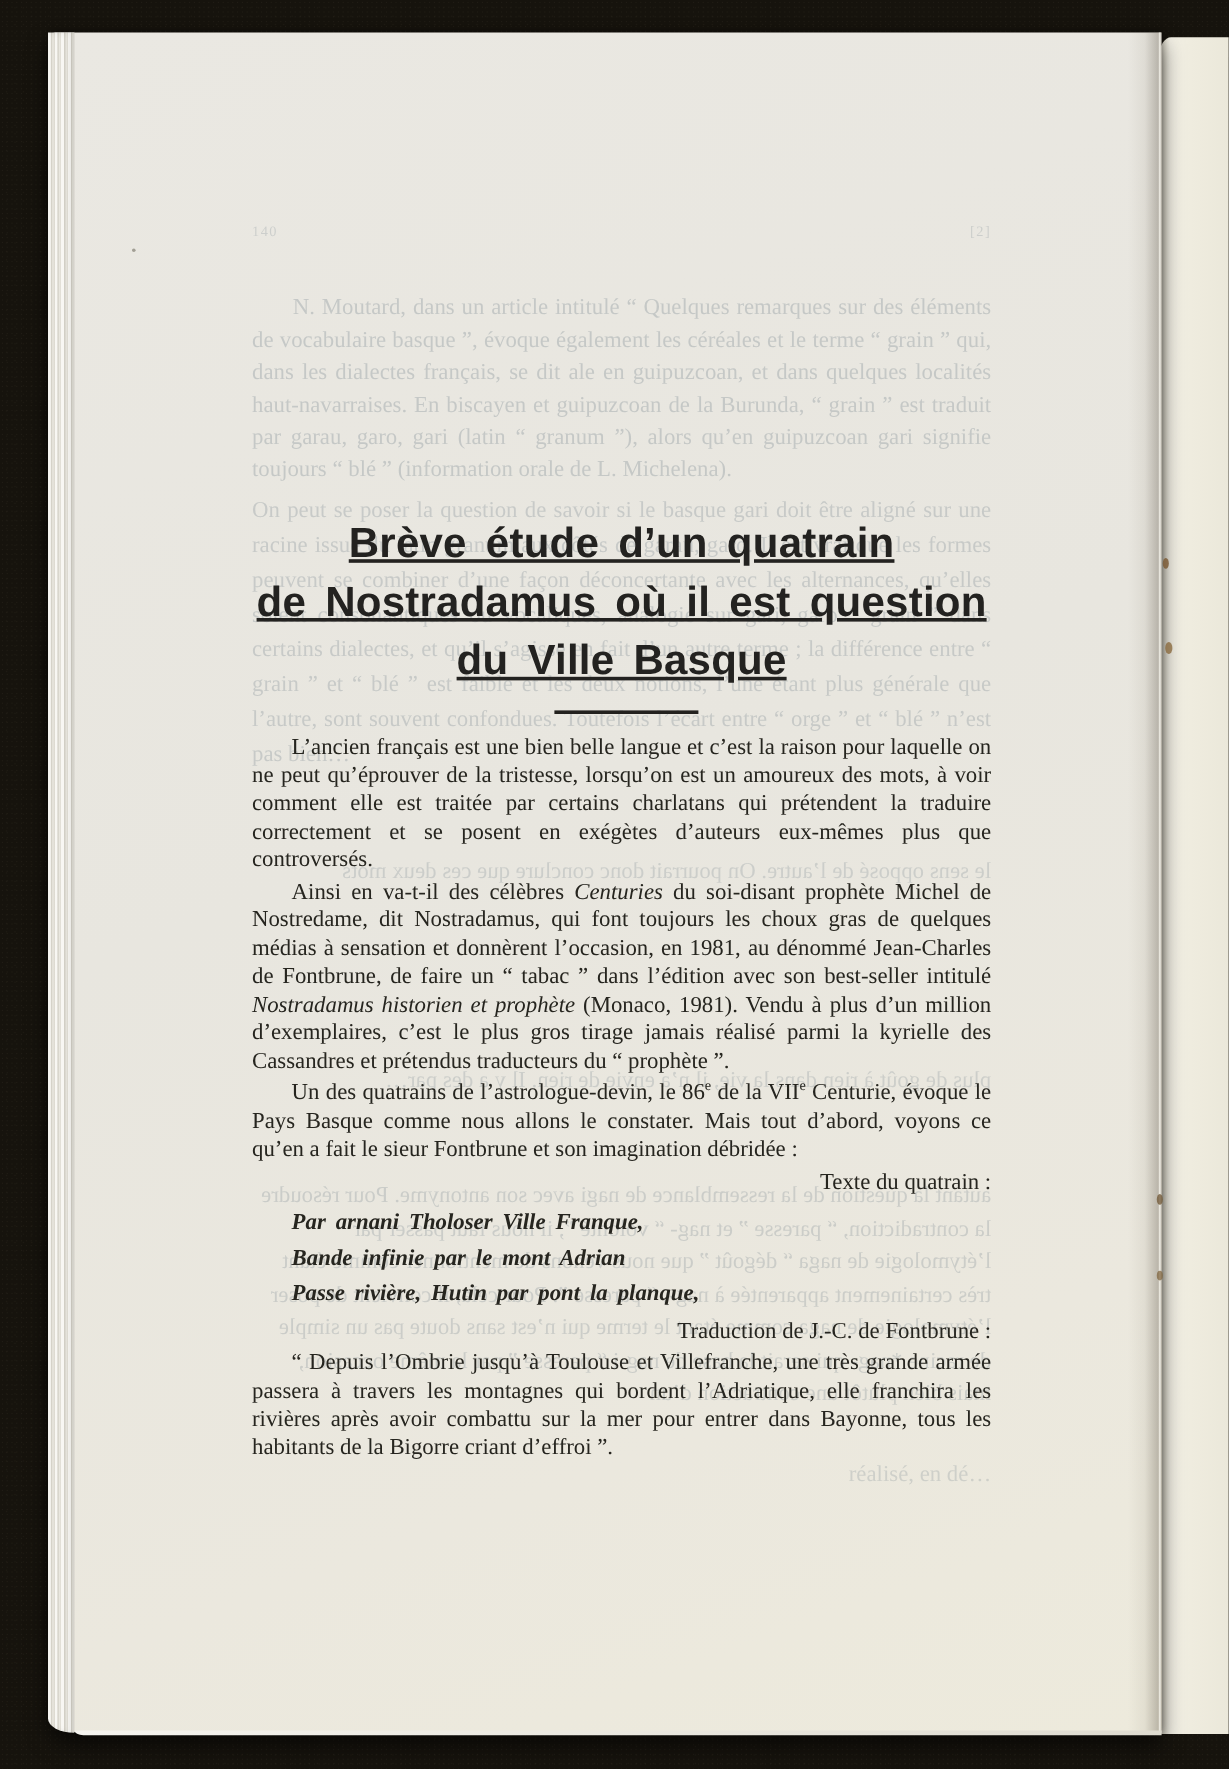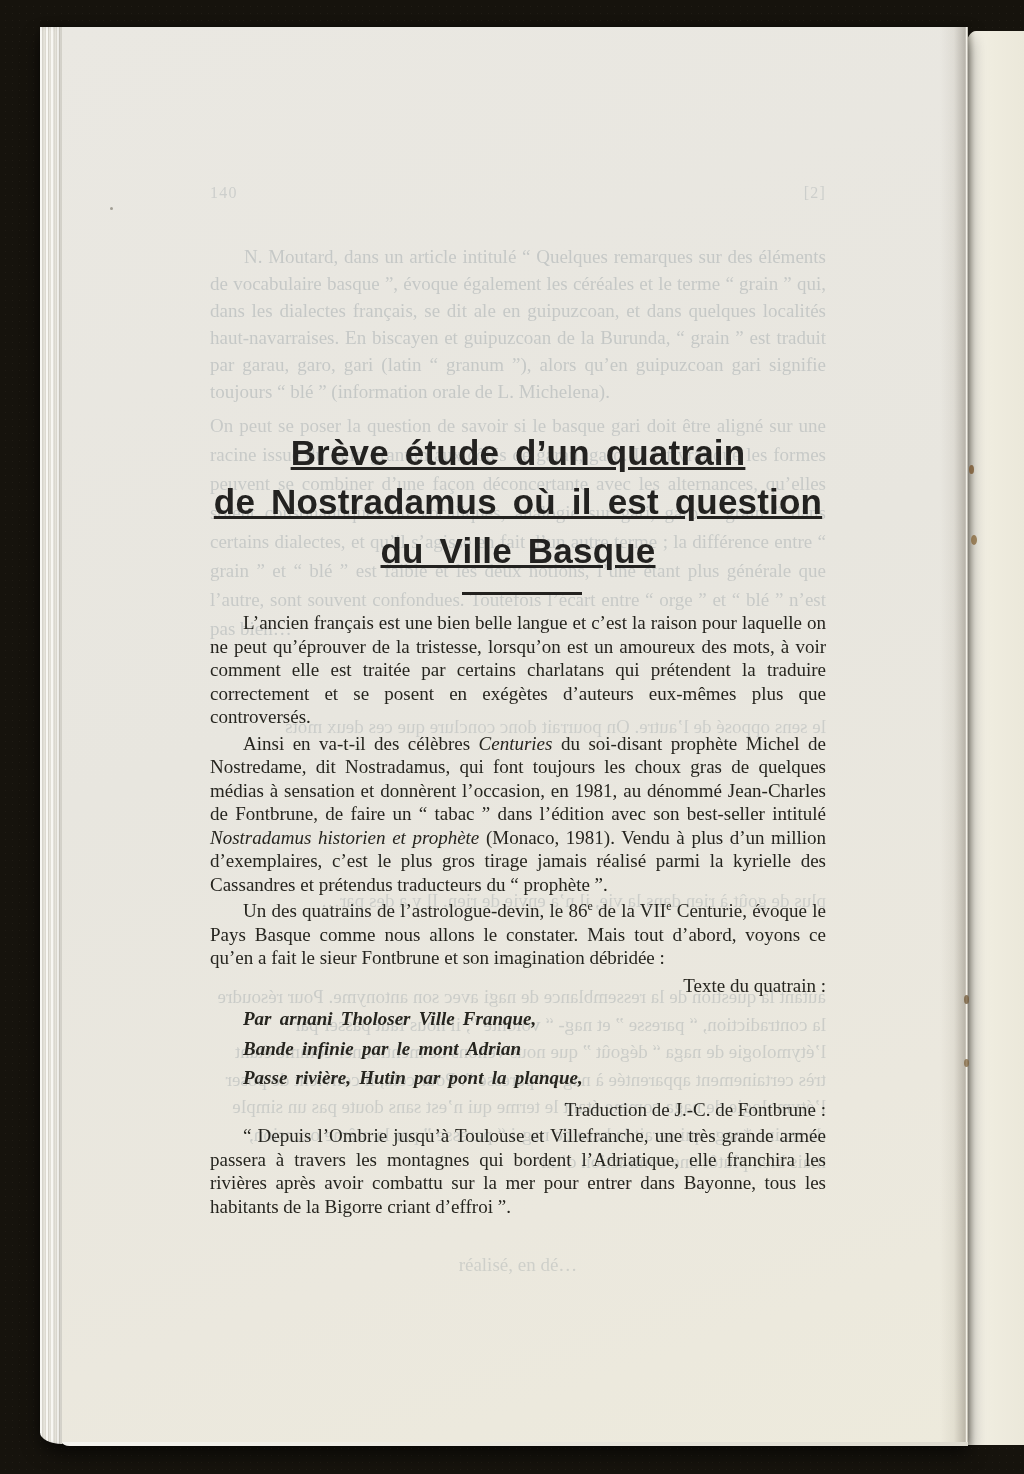--- a/index.html
+++ b/index.html
@@ -52,29 +52,29 @@
   }
   
   .ghost{
     position:absolute;left:170px;width:616px;
     color:#7d8a92;opacity:0.32;filter:blur(0.55px);
     font-size:19px;line-height:27px;text-align:justify;
     z-index:1;pointer-events:none;
   }
   .ghost-header{
     top:156px;display:flex;justify-content:space-between;align-items:flex-start;
-    font-size:16px;line-height:20px;letter-spacing:1.2px;opacity:0.26;text-align:left;
+    font-size:12px;line-height:20px;letter-spacing:1.2px;opacity:0.26;text-align:left;
   }
   .ghost-header .gh-center{font-style:italic;letter-spacing:1.6px;}
   .ghost-para-top{top:216px;text-indent:34px;}
   .ghost-title-area{top:384px;line-height:29px;opacity:0.30;}
   .ghost-mid-line{top:686px;transform:scaleX(-1);opacity:0.26;text-align:left;}
   .ghost-mid-line2{top:860px;transform:scaleX(-1);opacity:0.26;text-align:left;}
   .ghost-mirror{top:956px;transform:scaleX(-1);opacity:0.28;text-align:left;line-height:27.5px;}
-  .ghost-bottom{top:1224px;opacity:0.26;text-align:center;}
+  .ghost-bottom{top:1188px;opacity:0.26;text-align:right;}
   
   .title-block{
     position:absolute;left:170px;top:401px;width:616px;z-index:3;
     text-align:center;
     font-family:"Liberation Sans",sans-serif;font-weight:700;
     font-size:35px;line-height:49px;color:#232220;
     word-spacing:6px;letter-spacing:0.2px;text-decoration:underline;
   }
   .title-rule{
     position:absolute;left:422px;top:565px;width:120px;height:2.5px;

